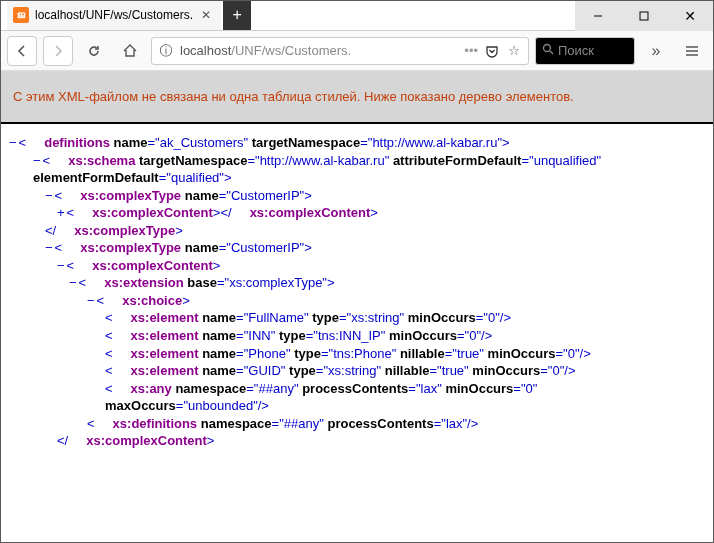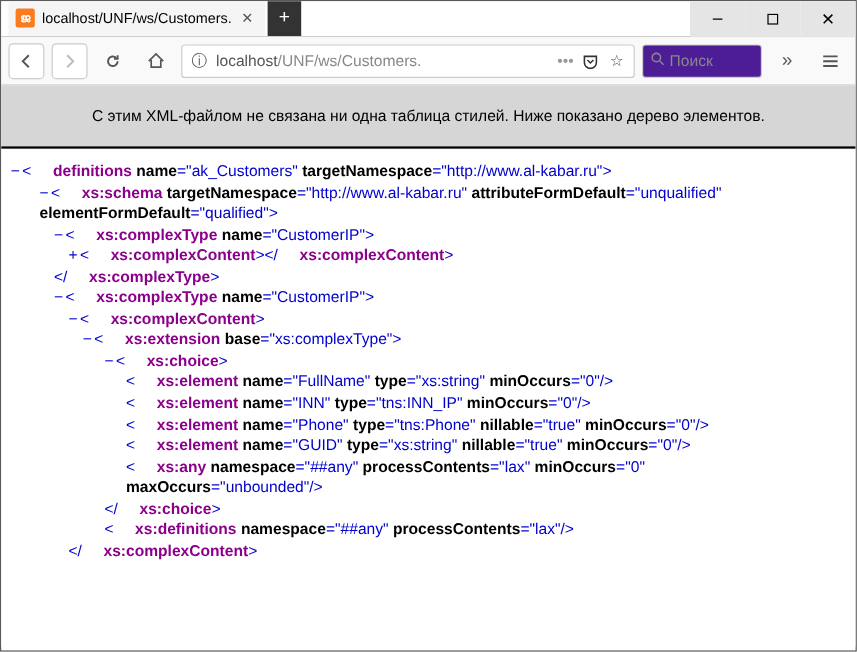--- a/index.html
+++ b/index.html
@@ -14,24 +14,24 @@
 .winbtns { display: flex; margin-left: auto; }
 .winbtn { width: 46px; height: 30px; display: flex; align-items: center; justify-content: center; color: #000; background: #e5e5e5; }
 .winbtn.close { font-size: 14px; }
 .toolbar { height: 40px; background: #f9f9fa; display: flex; align-items: center; padding: 0 6px; gap: 6px; border-bottom: 1px solid #ddd; }
 .navbtn { width: 30px; height: 30px; border: 1px solid #ccc; border-radius: 4px; display: flex; align-items: center; justify-content: center; color: #555; background: #fff; font-size: 14px; }
 .navbtn.noborder { border: none; background: transparent; }
 .urlbar { flex: 1; height: 28px; border: 1px solid #ccc; border-radius: 3px; display: flex; align-items: center; padding: 0 6px; gap: 6px; background: #fff; font-size: 13px; color: #555; overflow: hidden; }
 .urlbar .url-text { flex: 1; white-space: nowrap; overflow: hidden; }
 .urlbar .dots { color: #999; }
 .urlbar .ico { width: 16px; height: 16px; display: flex; align-items: center; justify-content: center; color: #555; }
-.searchbar { width: 100px; height: 28px; border: 1px solid #ccc; border-radius: 3px; display: flex; align-items: center; padding: 0 6px; gap: 4px; background: #4c1d95; font-size: 13px; color: #888; }
+.searchbar { width: 100px; height: 28px; border: 1px solid #ccc; border-radius: 3px; display: flex; align-items: center; padding: 0 6px; gap: 4px; background: #000000; font-size: 13px; color: #888; }
 .chev { width: 30px; display: flex; align-items: center; justify-content: center; color: #555; font-size: 16px; }
 .ham { width: 30px; display: flex; align-items: center; justify-content: center; color: #555; font-size: 16px; }
-.msgband { background: #d6d6d6; padding: 18px 12px; font-size: 13px; color: #000000; border-bottom: 2px solid #000; text-align: center; }
+.msgband { background: #d6d6d6; padding: 18px 12px; font-size: 13px; color: #c2410c; border-bottom: 2px solid #000; }
 .xml { padding: 10px 8px; font-family: Arial, sans-serif; font-size: 13px; line-height: 1.35; overflow: auto; height: calc(543px - 30px - 40px - 58px); background: #fff; }
 .line { white-space: nowrap; }
 .i1 { padding-left: 12px; } .i2 { padding-left: 24px; } .i3 { padding-left: 36px; }
 .i4 { padding-left: 48px; } .i5 { padding-left: 60px; } .i6 { padding-left: 78px; }
 .i7 { padding-left: 96px; } .i7c { padding-left: 96px; }
 .toggle { color: #00c; cursor: default; padding-right: 2px; }
 .tag { color: #8b008b; font-weight: bold; margin-left: 18px; }
 .attr { color: #000; font-weight: bold; }
 .val { color: #0000cd; }
 .punc { color: #00c; }
@@ -126,16 +126,15 @@
 <div class="line i3"><span class="toggle">−</span><span class="punc">&lt;</span><span class="tag">xs:complexType</span> <span class="attr">name</span><span class="punc">="</span><span class="val">CustomerIP</span><span class="punc">"&gt;</span></div>
 <div class="line i4"><span class="toggle">−</span><span class="punc">&lt;</span><span class="tag">xs:complexContent</span><span class="punc">&gt;</span></div>
 <div class="line i5"><span class="toggle">−</span><span class="punc">&lt;</span><span class="tag">xs:extension</span> <span class="attr">base</span><span class="punc">="</span><span class="val">xs:complexType</span><span class="punc">"&gt;</span></div>
 <div class="line i6"><span class="toggle">−</span><span class="punc">&lt;</span><span class="tag">xs:choice</span><span class="punc">&gt;</span></div>
 <div class="line i7"><span class="punc">&lt;</span><span class="tag">xs:element</span> <span class="attr">name</span><span class="punc">="</span><span class="val">FullName</span><span class="punc">"</span> <span class="attr">type</span><span class="punc">="</span><span class="val">xs:string</span><span class="punc">"</span> <span class="attr">minOccurs</span><span class="punc">="</span><span class="val">0</span><span class="punc">"/&gt;</span></div>
 <div class="line i7"><span class="punc">&lt;</span><span class="tag">xs:element</span> <span class="attr">name</span><span class="punc">="</span><span class="val">INN</span><span class="punc">"</span> <span class="attr">type</span><span class="punc">="</span><span class="val">tns:INN_IP</span><span class="punc">"</span> <span class="attr">minOccurs</span><span class="punc">="</span><span class="val">0</span><span class="punc">"/&gt;</span></div>
 <div class="line i7"><span class="punc">&lt;</span><span class="tag">xs:element</span> <span class="attr">name</span><span class="punc">="</span><span class="val">Phone</span><span class="punc">"</span> <span class="attr">type</span><span class="punc">="</span><span class="val">tns:Phone</span><span class="punc">"</span> <span class="attr">nillable</span><span class="punc">="</span><span class="val">true</span><span class="punc">"</span> <span class="attr">minOccurs</span><span class="punc">="</span><span class="val">0</span><span class="punc">"/&gt;</span></div>
 <div class="line i7"><span class="punc">&lt;</span><span class="tag">xs:element</span> <span class="attr">name</span><span class="punc">="</span><span class="val">GUID</span><span class="punc">"</span> <span class="attr">type</span><span class="punc">="</span><span class="val">xs:string</span><span class="punc">"</span> <span class="attr">nillable</span><span class="punc">="</span><span class="val">true</span><span class="punc">"</span> <span class="attr">minOccurs</span><span class="punc">="</span><span class="val">0</span><span class="punc">"/&gt;</span></div>
 <div class="line i7"><span class="punc">&lt;</span><span class="tag">xs:any</span> <span class="attr">namespace</span><span class="punc">="</span><span class="val">##any</span><span class="punc">"</span> <span class="attr">processContents</span><span class="punc">="</span><span class="val">lax</span><span class="punc">"</span> <span class="attr">minOccurs</span><span class="punc">="</span><span class="val">0</span><span class="punc">"</span></div>
 <div class="line i7c"><span class="attr">maxOccurs</span><span class="punc">="</span><span class="val">unbounded</span><span class="punc">"/&gt;</span></div>
-<div class="line i6"><span class="punc">&lt;/</span><span class="tag">xs:choice</span><span class="punc">&gt;</span></div>
 <div class="line i6"><span class="punc">&lt;</span><span class="tag">xs:definitions</span> <span class="attr">namespace</span><span class="punc">="</span><span class="val">##any</span><span class="punc">"</span> <span class="attr">processContents</span><span class="punc">="</span><span class="val">lax</span><span class="punc">"/&gt;</span></div>
 <div class="line i4"><span class="punc">&lt;/</span><span class="tag">xs:complexContent</span><span class="punc">&gt;</span></div>
 </div>
 
 </body></html>

